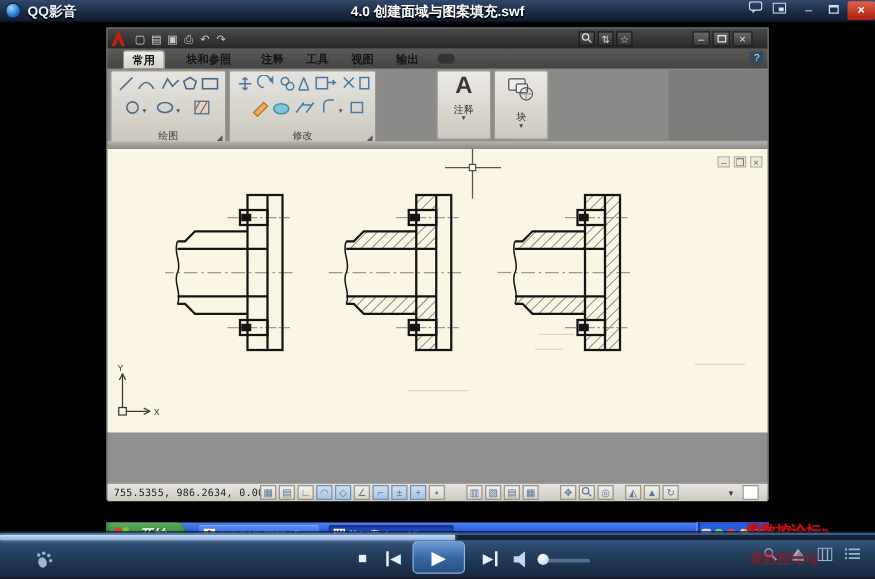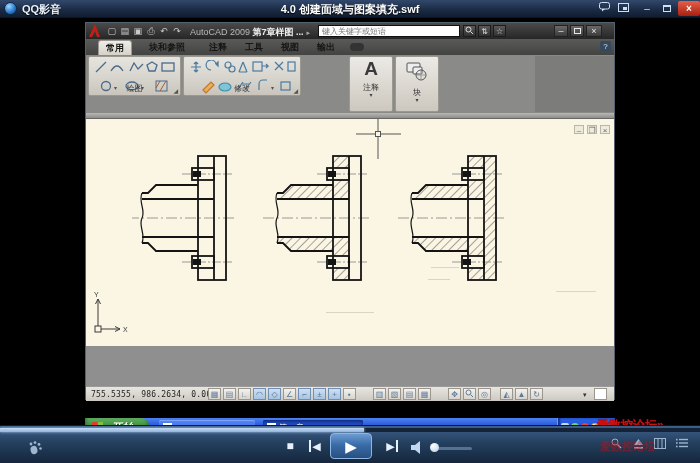--- a/index.html
+++ b/index.html
@@ -34,21 +34,21 @@
   .tb-small{top:2px;width:13px;height:12px;background:linear-gradient(#5a5a5a,#303030);border:1px solid #1c1c1c;text-align:center;line-height:11px;color:#ddd;font-size:8px;}
   .acad-winbtn{top:2px;width:14px;height:12px;background:linear-gradient(#6a6a6a,#3a3a3a);border:1px solid #222;color:#e8e8e8;font-size:9px;line-height:11px;text-align:center;}
 
   
   #acad-tabbar{left:0;top:16px;width:528px;height:16px;background:linear-gradient(#5a5a58,#434341);}
   .rtab{top:1px;height:15px;padding:0 7px;font-size:9px;font-weight:bold;color:#151515;line-height:15px;cursor:pointer;}
   .rtab.active{background:linear-gradient(#efede8,#d6d2c8);border-radius:3px 3px 0 0;border:1px solid #9a9892;border-bottom:none;}
 
   
   #ribbon{left:0;top:32px;width:528px;height:58px;background:#8a8a88;}
-  .panel{top:1px;height:40px;background:linear-gradient(#e6e4df,#d3d0c8 70%,#c9c5bc);border:1px solid #9b9890;border-radius:2px;}
+  .panel{top:1px;height:60px;background:linear-gradient(#e6e4df,#d3d0c8 70%,#c9c5bc);border:1px solid #9b9890;border-radius:2px;}
   .panel-label{position:absolute;left:0;bottom:1px;width:100%;text-align:center;font-size:8px;color:#3a3a3a;}
   .corner{position:absolute;right:2px;bottom:1px;font-size:6px;color:#555;}
   .bigbtn{top:1px;height:56px;background:linear-gradient(#eceae6,#d6d2ca 70%,#ccc8c0);border:1px solid #9b9890;border-radius:2px;text-align:center;cursor:pointer;}
   .bigbtn .blabel{font-size:8px;color:#333;margin-top:1px;}
   .bigbtn .caret{font-size:6px;color:#444;line-height:5px;}
   #ribbon-rest{top:1px;height:56px;background:#7c7c7a;}
 
   
   #doc-strip{left:0;top:90px;width:528px;height:5px;background:linear-gradient(#b9b7b2,#8f8d88);}
 
@@ -143,25 +143,20 @@
           <svg width="15" height="15" viewBox="0 0 15 15">
               <path d="M2 14 L8 1 L13 14 L10 14 L8 8 L5 14 Z" fill="#c22015"></path>
             </svg>
         </div>
         <div class="abs qat-icon" style="left:20px;">▢</div>
         <div class="abs qat-icon" style="left:33px;">▤</div>
         <div class="abs qat-icon" style="left:46px;">▣</div>
         <div class="abs qat-icon" style="left:59px;">⎙</div>
         <div class="abs qat-icon" style="left:72px;">↶</div>
         <div class="abs qat-icon" style="left:85px;">↷</div>
-        <div class="abs flex" style="left:104px;top:3px;">
-          <span id="acad-title"><span>AutoCAD 2009</span> <b>第7章样图 ...</b></span>
-          <span style="color:#aaa;font-size:7px;margin-left:3px;">▸</span>
-        </div>
-        <input id="acad-search" class="abs" placeholder="键入关键字或短语" style="">
         <div class="abs tb-small" style="left:377px;">
           <svg width="9" height="9" viewBox="0 0 9 9">
               <circle cx="3.5" cy="3.5" r="2.5" fill="none" stroke="#ddd"></circle>
               <line x1="5.5" y1="5.5" x2="8" y2="8" stroke="#ddd"></line>
             </svg>
         </div>
         <div class="abs tb-small" style="left:392px;">⇅</div>
         <div class="abs tb-small" style="left:407px;">☆</div>
         <div class="abs acad-winbtn" style="left:468px;">–</div>
         <div class="abs acad-winbtn" style="left:484px;">

